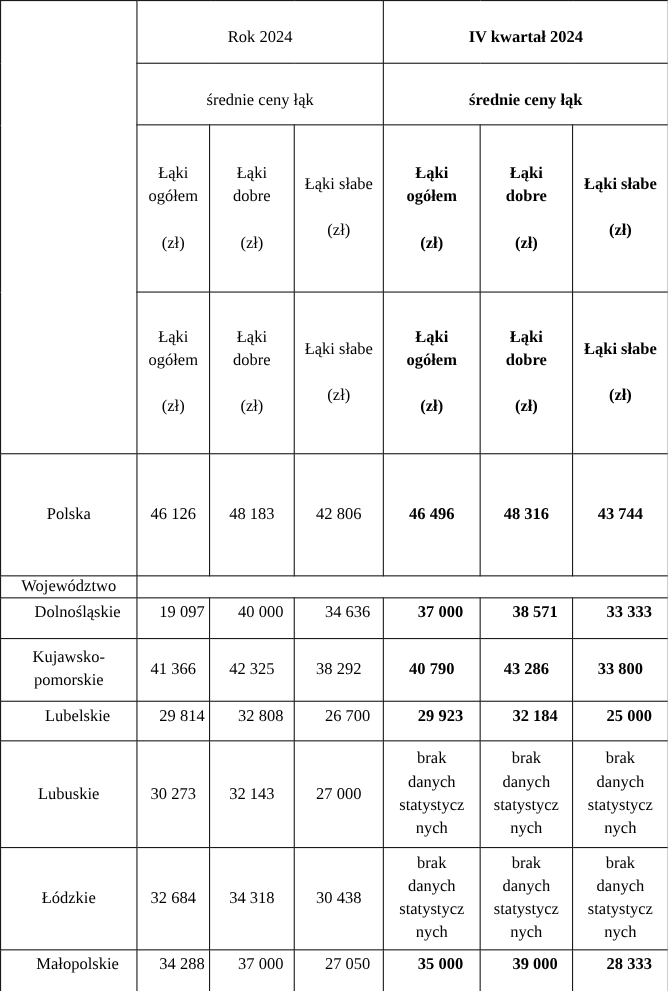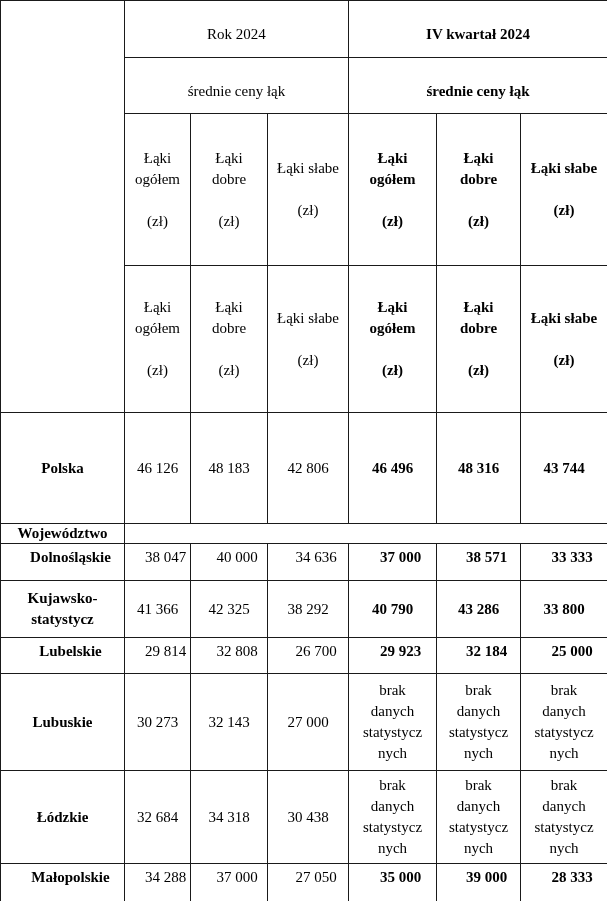--- a/index.html
+++ b/index.html
@@ -25,21 +25,21 @@
     vertical-align: middle;
     font-size: 15px;
     line-height: 1.4;
     padding: 0;
     overflow: hidden;
   }
   td.prewrap { white-space: pre-line; }
   .b { font-weight: bold; margin-top: 24px; }
   tr.va-top td { vertical-align: top; padding-top: 23px; }
   tr.row-top td { vertical-align: top; padding-top: 3px; padding-left: 16px; }
-  td.lbl { font-weight: bold; }
+  td.lbl { font-weight: normal; }
   tr.section-row td { line-height: 1.1; }
 </style>
 </head>
 <body>
 
 <table class="grid">
   <colgroup>
     <col style="width:124px">
     <col style="width:66px">
     <col style="width:77px">
@@ -121,31 +121,31 @@
     <td class="b">43 744</td>
   </tr>
 
   <tr class="section-row" style="height:20px">
     <td class="lbl">Województwo</td>
     <td colspan="6"></td>
   </tr>
 
   <tr class="row-top" style="height:37px">
     <td class="lbl">Dolnośląskie</td>
-    <td>38 047</td>
+    <td>19 097</td>
     <td>40 000</td>
     <td>34 636</td>
     <td class="b">37 000</td>
     <td class="b">38 571</td>
     <td class="b">33 333</td>
   </tr>
 
   <tr style="height:57px">
     <td class="lbl prewrap">Kujawsko-
-statystycz</td>
+pomorskie</td>
     <td>41 366</td>
     <td>42 325</td>
     <td>38 292</td>
     <td class="b">40 790</td>
     <td class="b">43 286</td>
     <td class="b">33 800</td>
   </tr>
 
   <tr class="row-top" style="height:36px">
     <td class="lbl">Lubelskie</td>

